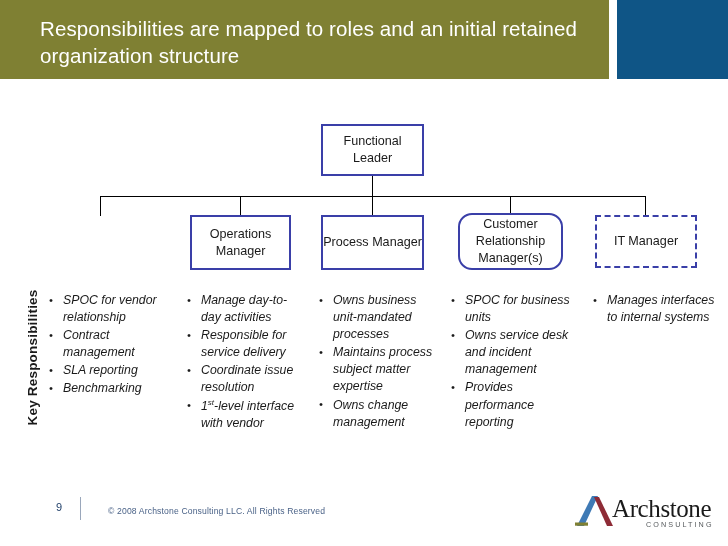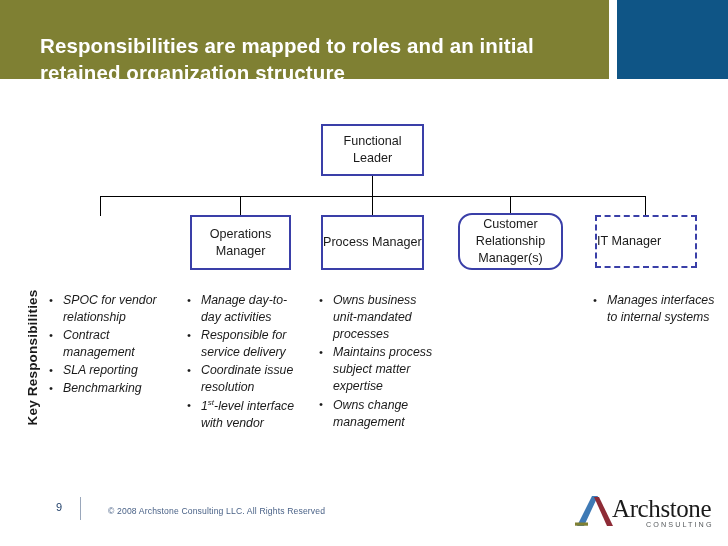--- a/index.html
+++ b/index.html
@@ -20,24 +20,24 @@
     position: absolute;
     left: 0;
     top: 0;
     width: 609px;
     height: 79px;
     background: #7f8033;
   }
   #header-title {
     position: absolute;
     left: 40px;
-    top: 18px;
+    top: 1px;
     width: 556px;
     font-size: 20.5px;
-    font-weight: bold;
+    font-weight: normal;
     line-height: 27px;
     color: #ffffff;
     letter-spacing: 0.1px;
   }
   #header-blue-block {
     position: absolute;
     left: 617px;
     top: 0;
     width: 111px;
     height: 79px;
@@ -66,21 +66,21 @@
     width: 728px;
     height: 290px;
   }
   .org-box {
     position: absolute;
     box-sizing: border-box;
     border: 2px solid #3a3fa8;
     background: #ffffff;
     display: flex;
     align-items: center;
-    justify-content: flex-start;
+    justify-content: center;
     text-align: center;
     color: #1a1a1a;
     font-size: 12.6px;
     line-height: 17px;
     z-index: 3;
   }
   .org-box.dashed {
     border-style: dashed;
     border-width: 2.5px;
   }
@@ -275,20 +275,27 @@
   </div>
 
   <div class="col" id="col-3">
     <ul>
       <li>Owns business unit-mandated processes</li>
       <li>Maintains process subject matter expertise</li>
       <li>Owns change management</li>
     </ul>
   </div>
 
+  <div class="col" id="col-4">
+    <ul>
+      <li>SPOC for business units</li>
+      <li>Owns service desk and incident management</li>
+      <li>Provides performance reporting</li>
+    </ul>
+  </div>
 
   <div class="col" id="col-5">
     <ul>
       <li>Manages interfaces to internal systems</li>
     </ul>
   </div>
 </div>
 
 <div id="footer">
   <div id="page-number">9</div>

